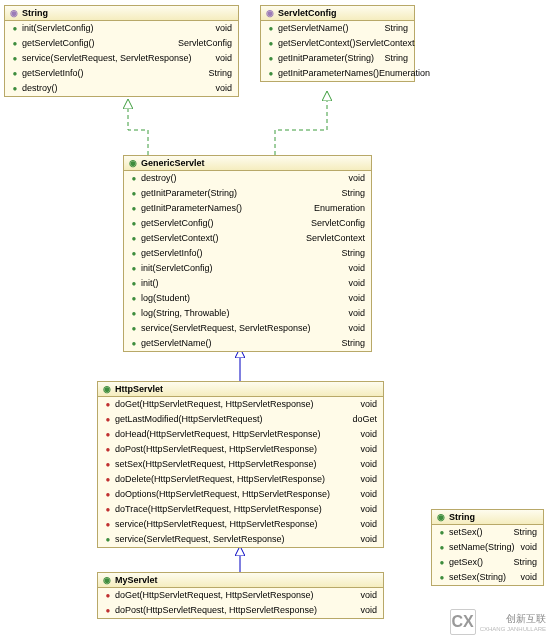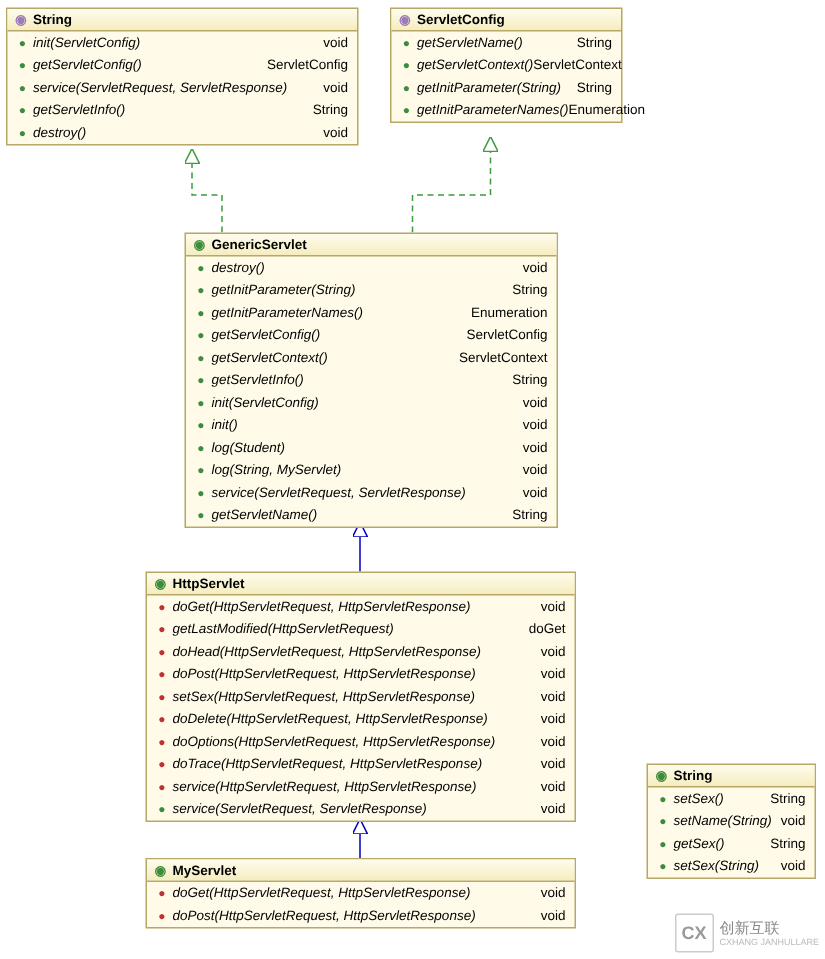--- a/index.html
+++ b/index.html
@@ -52,41 +52,41 @@
   }
   .bullet {
     width: 8px;
     height: 8px;
     font-size: 8px;
     line-height: 8px;
     text-align: center;
   }
   .bgreen { color: #3D8C3D; }
   .bred { color: #C03030; }
-  .sig { color: #000; font-style: italic; }
+  .sig { color: #000; }
   .ret { color: #000; }
   .watermark {
     position: absolute;
     bottom: 4px;
     right: 4px;
     display: flex;
     align-items: center;
     gap: 4px;
     color: #bbb;
     font-size: 8px;
   }
   .watermark .logo {
     width: 24px;
     height: 24px;
     border: 1px solid #ccc;
     border-radius: 2px;
     display: flex;
     align-items: center;
     justify-content: center;
-    font-size: 12px;
+    font-size: 16px;
     font-weight: bold;
     color: #999;
   }
   svg.lines {
     position: absolute;
     top: 0; left: 0;
     width: 550px;
     height: 639px;
     pointer-events: none;
   }
@@ -259,21 +259,21 @@
       <div class="row">
         <span class="left">
           <span class="bullet bgreen">●</span>
           <span class="sig">log(Student)</span>
         </span>
         <span class="ret">void</span>
       </div>
       <div class="row">
         <span class="left">
           <span class="bullet bgreen">●</span>
-          <span class="sig">log(String, MyServlet)</span>
+          <span class="sig">log(String, Throwable)</span>
         </span>
         <span class="ret">void</span>
       </div>
       <div class="row">
         <span class="left">
           <span class="bullet bgreen">●</span>
           <span class="sig">service(ServletRequest, ServletResponse)</span>
         </span>
         <span class="ret">void</span>
       </div>
@@ -422,16 +422,16 @@
           <span class="sig">setSex(String)</span>
         </span>
         <span class="ret">void</span>
       </div>
     </div>
 </div>
 
 <div class="watermark">
   <div class="logo">CX</div>
   <div>
-    <div style="font-size:10px;color:#888;">创新互联</div>
+    <div style="font-size:10px;color:#888;text-align:right;">创新互联</div>
     <div style="font-size:6px;color:#bbb;">CXHANG JANHULLARE</div>
   </div>
 </div>
 
 </body></html>

